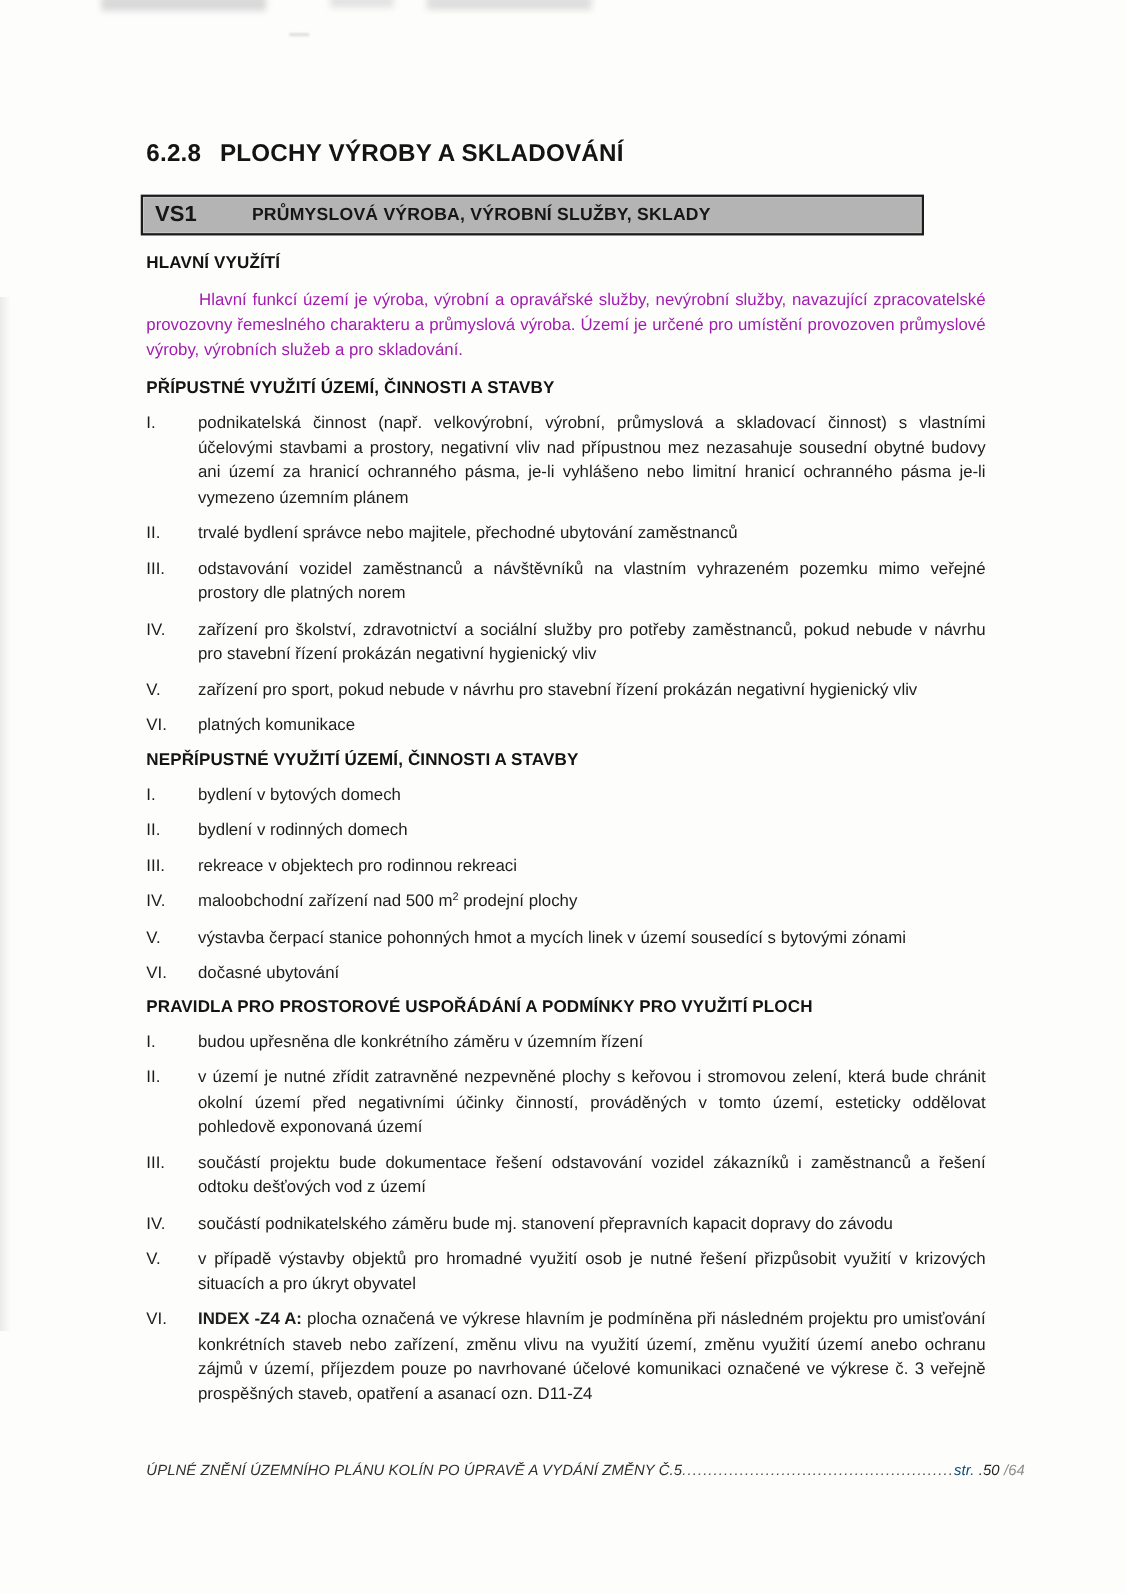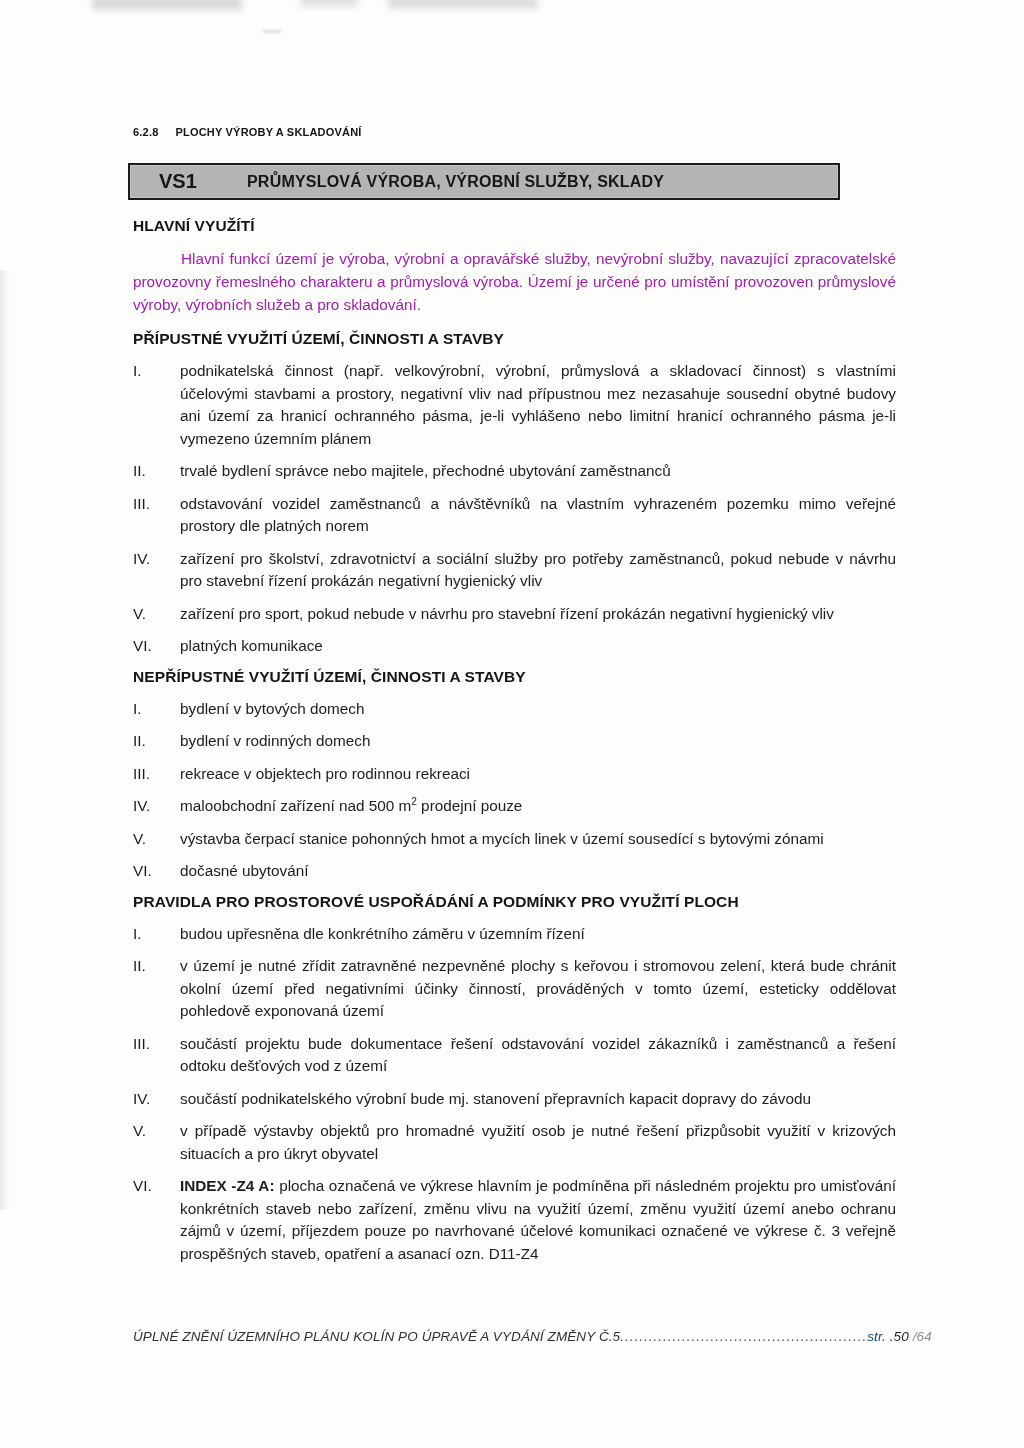--- a/index.html
+++ b/index.html
@@ -16,27 +16,27 @@
   .smudge { position:absolute; background:#d9d9d9; filter:blur(3px); border-radius:2px; }
   .smudge.a { left:92px;  top:-4px; width:150px; height:14px; }
   .smudge.b { left:300px; top:-5px; width:58px;  height:12px; background:#e3e3e3; }
   .smudge.c { left:388px; top:-4px; width:150px; height:13px; background:#dedede; }
   .speck   { position:absolute; left:263px; top:30px; width:18px; height:3px; background:#e0e0e0; filter:blur(1px); }
   .edge-shade { position:absolute; left:0; top:270px; width:10px; height:940px;
     background:linear-gradient(to right, #ebebea, rgba(255,255,255,0)); }
 
   .content { position:absolute; left:133px; top:126px; width:763px; }
 
-  .doc-heading { font-size:11px; font-weight:bold; color:#141414; letter-spacing:.2px; margin:0 0 25px 0; }
+  .doc-heading { font-size:22px; font-weight:bold; color:#141414; letter-spacing:.2px; margin:0 0 25px 0; }
   .doc-heading .hnum { margin-right:17px; }
 
   .zone-bar {
     box-sizing:border-box; width:712px; height:37px;
     display:flex; align-items:center;
-    border:2px solid #1c1c1c; padding:0 10px 0 29px;
+    border:2px solid #1c1c1c; padding:0 10px 0 11px;
     margin:0 0 17px -5px;
     box-shadow: inset 0 0 0 1px rgba(255,255,255,.25);
   }
   .zone-code  { font-size:20px; font-weight:bold; color:#161616; width:88px; flex:none; }
   .zone-title { font-size:16px; font-weight:bold; color:#161616; letter-spacing:.2px; white-space:nowrap; }
 
   .sec-heading { font-size:15.5px; font-weight:bold; color:#141414; margin:4px 0 12px 0; letter-spacing:.1px; }
 
   .lede { font-size:15.3px; line-height:23px; text-align:justify; text-indent:48px; margin:0 0 14px 0; color:#a21caf; }
 
@@ -117,21 +117,21 @@
     <div class="item">
       <span class="num-col">II.</span>
       <div class="item-text">bydlení v rodinných domech</div>
     </div>
     <div class="item">
       <span class="num-col">III.</span>
       <div class="item-text">rekreace v objektech pro rodinnou rekreaci</div>
     </div>
     <div class="item">
       <span class="num-col">IV.</span>
-      <div class="item-text"><span>maloobchodní zařízení nad 500 m</span><sup>2</sup><span> prodejní pouze</span></div>
+      <div class="item-text"><span>maloobchodní zařízení nad 500 m</span><sup>2</sup><span> prodejní plochy</span></div>
     </div>
     <div class="item">
       <span class="num-col">V.</span>
       <div class="item-text">výstavba čerpací stanice pohonných hmot a mycích linek v území sousedící s bytovými zónami</div>
     </div>
     <div class="item">
       <span class="num-col">VI.</span>
       <div class="item-text">dočasné ubytování</div>
     </div>
 
@@ -144,21 +144,21 @@
     <div class="item">
       <span class="num-col">II.</span>
       <div class="item-text">v území je nutné zřídit zatravněné nezpevněné plochy s keřovou i stromovou zelení, která bude chránit okolní území před negativními účinky činností, prováděných v tomto území, esteticky oddělovat pohledově exponovaná území</div>
     </div>
     <div class="item">
       <span class="num-col">III.</span>
       <div class="item-text">součástí projektu bude dokumentace řešení odstavování vozidel zákazníků i zaměstnanců a řešení odtoku dešťových vod z území</div>
     </div>
     <div class="item">
       <span class="num-col">IV.</span>
-      <div class="item-text">součástí podnikatelského výrobní bude mj. stanovení přepravních kapacit dopravy do závodu</div>
+      <div class="item-text">součástí podnikatelského záměru bude mj. stanovení přepravních kapacit dopravy do závodu</div>
     </div>
     <div class="item">
       <span class="num-col">V.</span>
       <div class="item-text">v případě výstavby objektů pro hromadné využití osob je nutné řešení přizpůsobit využití v krizových situacích a pro úkryt obyvatel</div>
     </div>
     <div class="item">
       <span class="num-col">VI.</span>
       <div class="item-text">
         <span class="lead-bold">INDEX -Z4 A:</span>
         <span>plocha označená ve výkrese hlavním je podmíněna při následném projektu pro umisťování konkrétních staveb nebo zařízení, změnu vlivu na využití území, změnu využití území anebo ochranu zájmů v území, příjezdem pouze po navrhované účelové komunikaci označené ve výkrese č. 3 veřejně prospěšných staveb, opatření a asanací ozn. D11-Z4</span>

